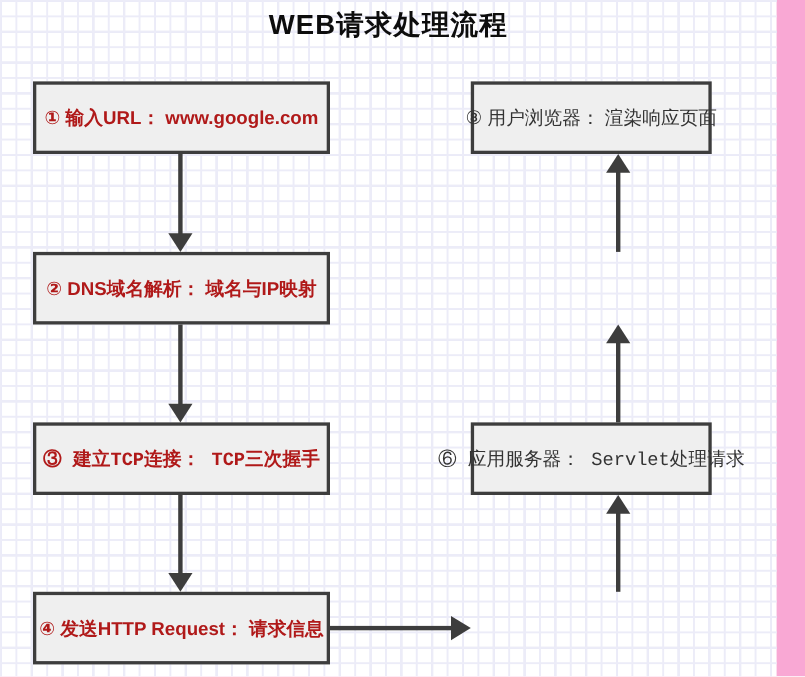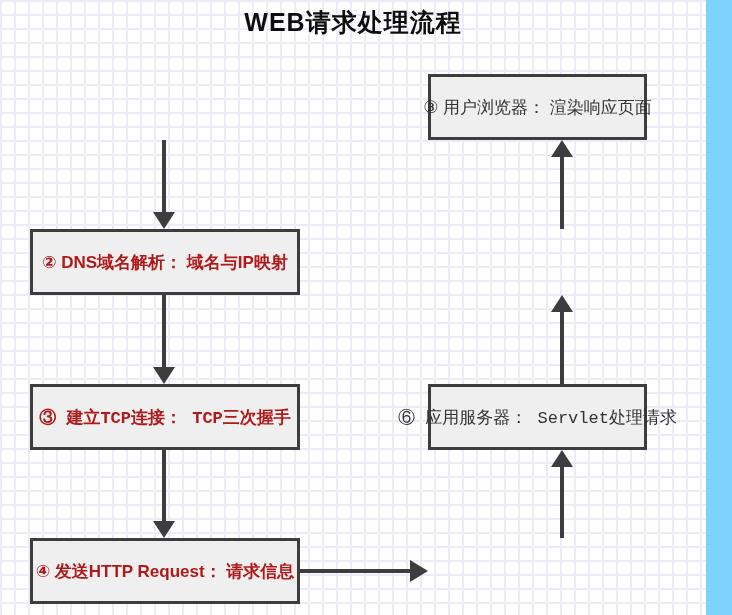--- a/index.html
+++ b/index.html
@@ -1,19 +1,19 @@
 <!DOCTYPE html>
 <html><head>
 <meta charset="utf-8">
 <style>
   html,body{margin:0;padding:0;background:#ffffff;}
   .canvas{
     position:relative;
     width:732px;height:615px;
-    background:#7dd3fc;
+    background:#f9a8d4;
     overflow:hidden;
     font-family:"Liberation Sans","DejaVu Sans",sans-serif;
   }
   
   .paper{
     position:absolute;left:0;top:0;width:706px;height:615px;
     background-color:#ffffff;
     background-image:
       linear-gradient(#ececf8 2px, transparent 2px),
       linear-gradient(90deg,#ececf8 2px, transparent 2px),
@@ -64,20 +64,21 @@
   }
 </style>
 </head>
 <body>
 
 <div class="canvas">
   <div class="paper"></div>
 
   <div class="title">WEB请求处理流程</div>
 
+  <div class="node red colL r1">① 输入URL： www.google.com</div>
   <div class="node red colL r2">② DNS域名解析： 域名与IP映射</div>
   <div class="node red colL r3">③ 建立TCP连接： TCP三次握手</div>
   <div class="node red colL r4">④ 发送HTTP Request： 请求信息</div>
 
   <div class="node dark colR r1">⑧ 用户浏览器： 渲染响应页面</div>
   <div class="node dark colR r3">⑥ 应用服务器： Servlet处理请求</div>
 
   <div>
     <div class="shaft-v" style="left:162px;top:140px;height:73px;"></div>
     <div class="head-down" style="left:153px;top:212px;"></div>

